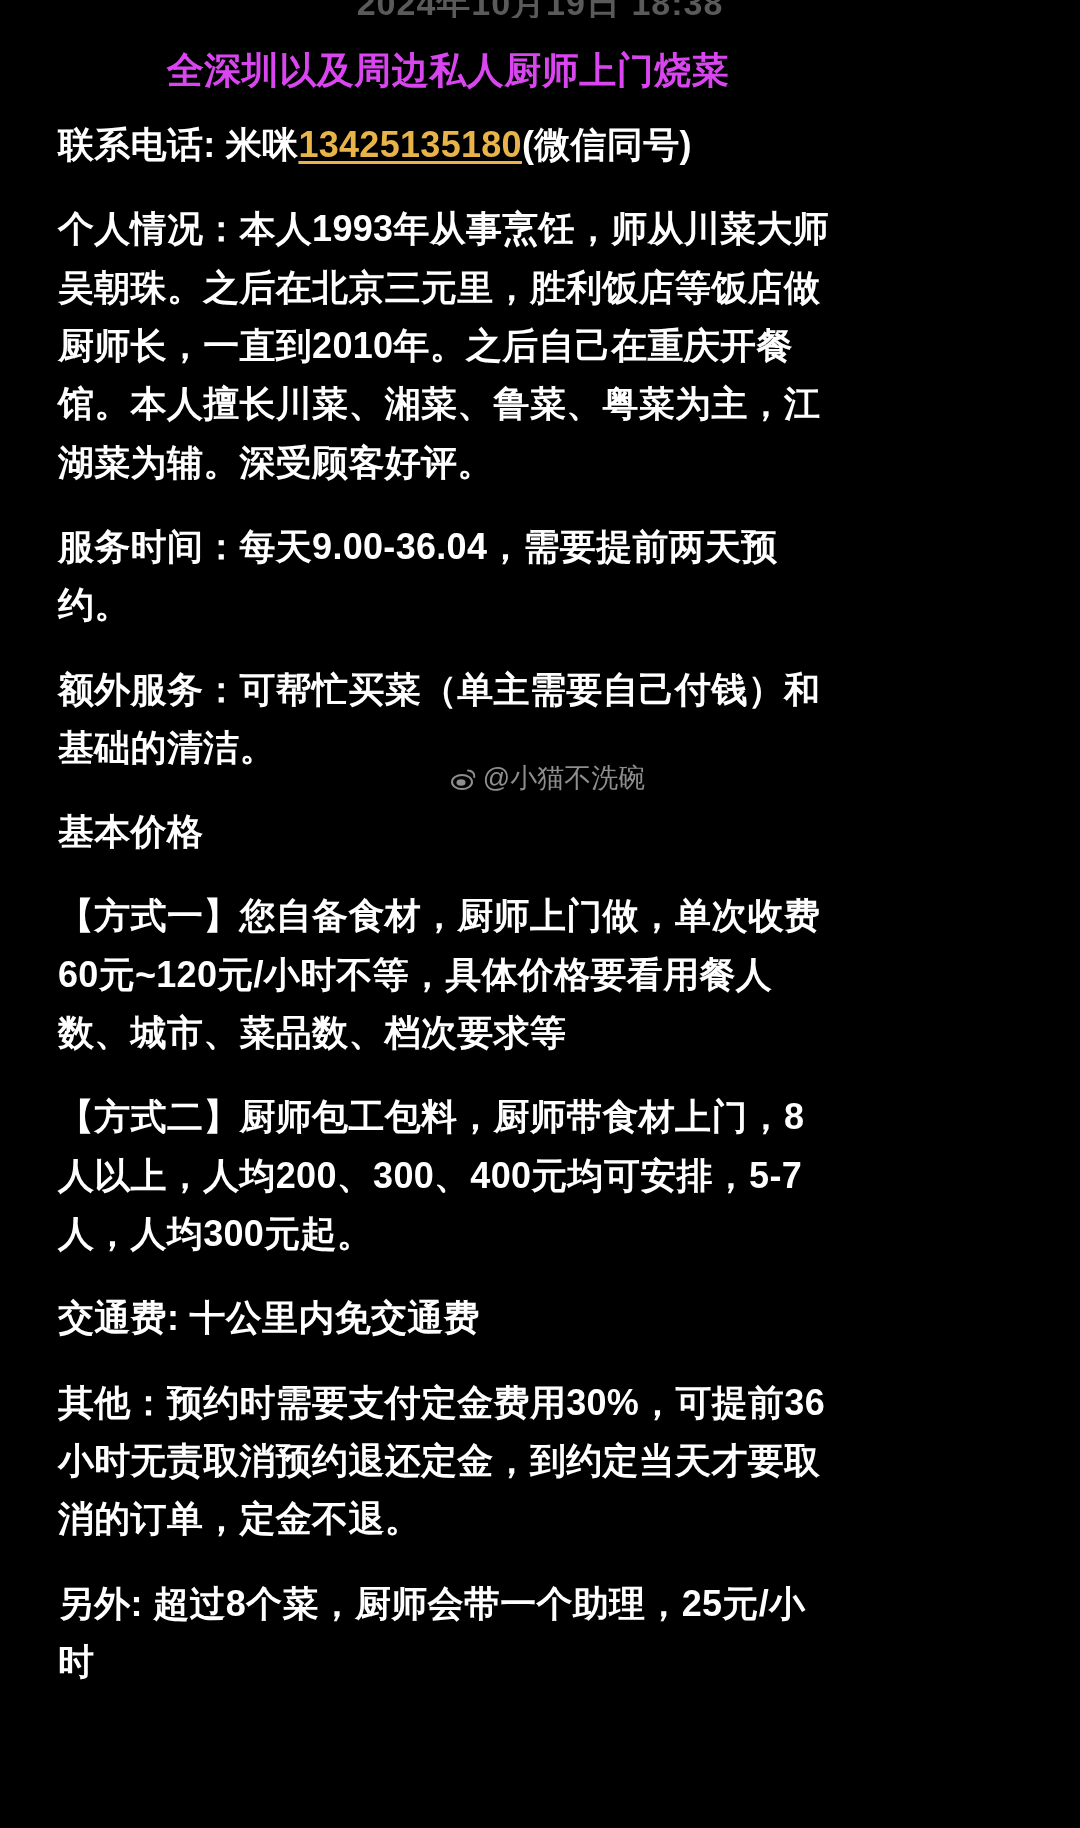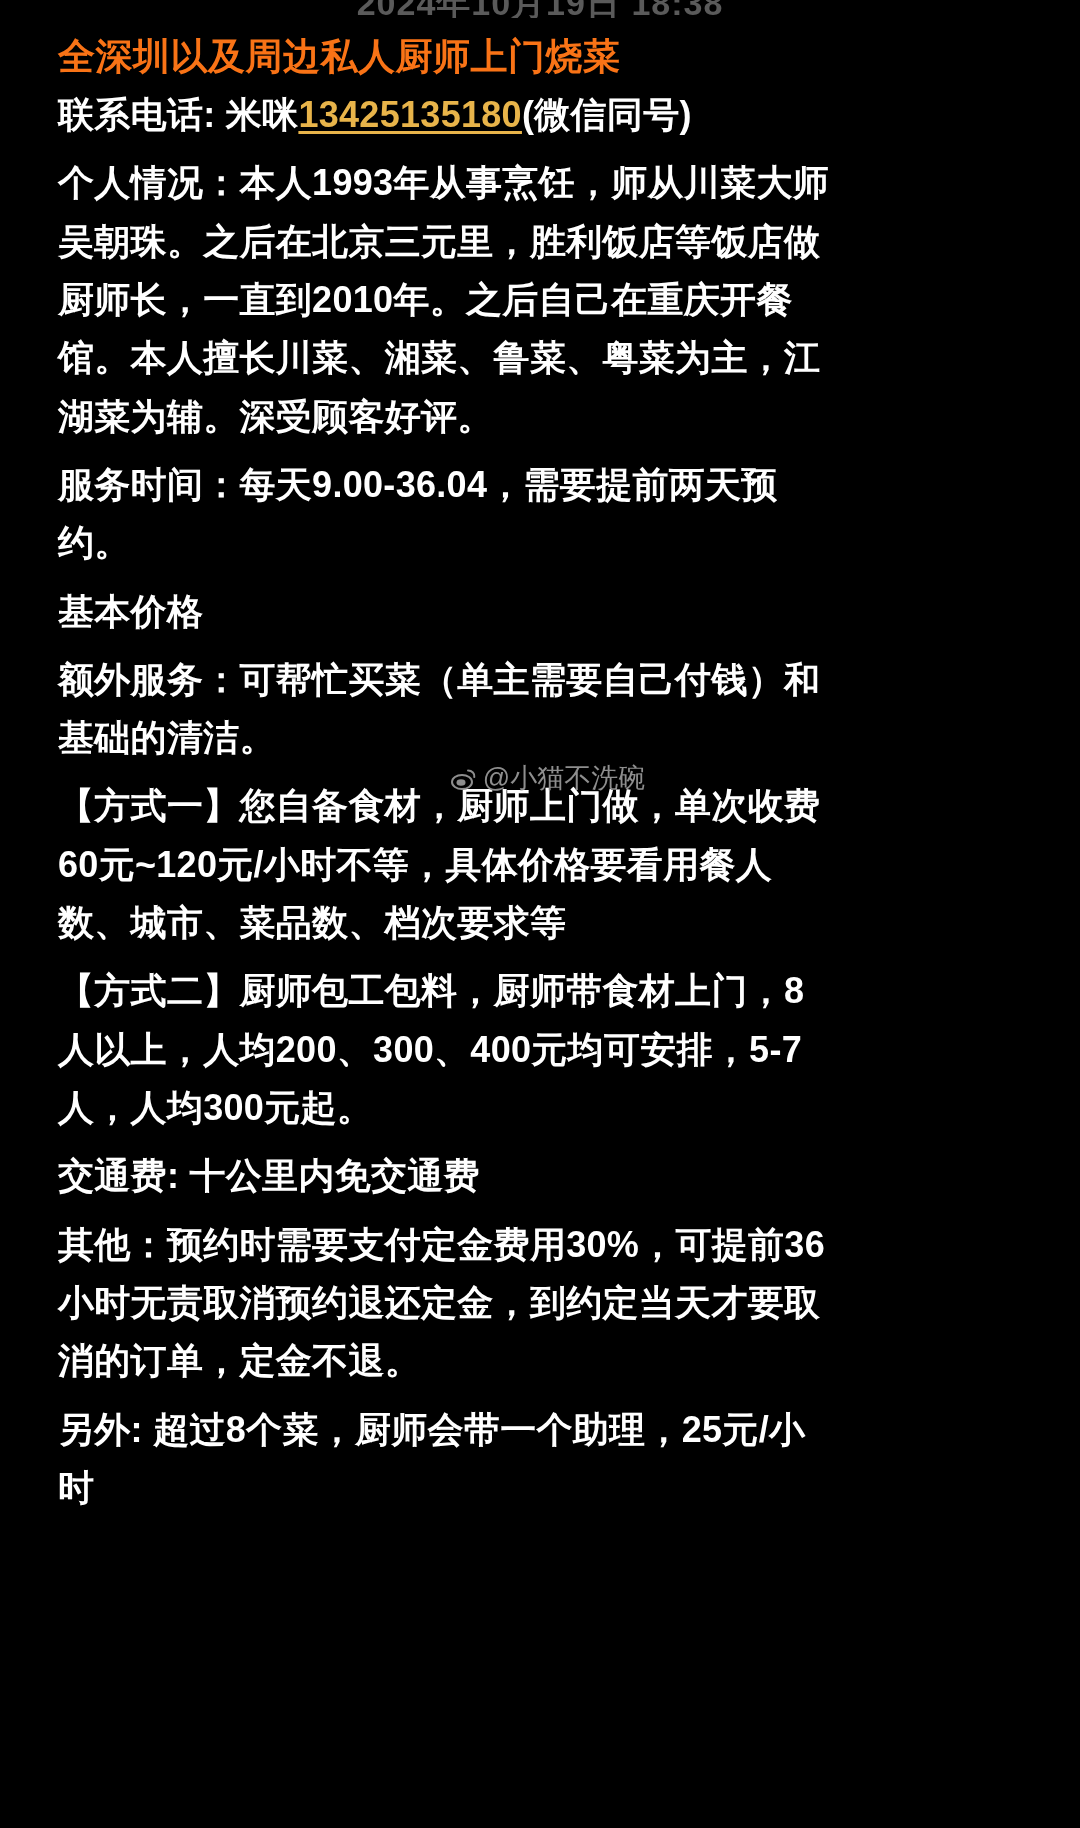--- a/index.html
+++ b/index.html
@@ -30,37 +30,38 @@
     text-align: center;
     font-size: 34px;
     font-weight: bold;
     color: #5a5a5a;
     letter-spacing: 1px;
     overflow: hidden;
     height: 32px;
     line-height: 34px;
   }
   .headline {
+    text-align: center;
     font-size: 37px;
     font-weight: bold;
-    color: #f97316;
-    padding-top: 32px;
+    color: #d946ef;
+    padding-top: 46px;
     letter-spacing: 0.5px;
   }
   .para {
     font-size: 36px;
     font-weight: bold;
     line-height: 1.62;
     color: #ffffff;
-    margin-top: 10px;
+    margin-top: 26px;
     letter-spacing: 0.3px;
     word-break: break-all;
   }
   .para.tight {
-    margin-top: 4px;
+    margin-top: 20px;
   }
   .phone {
     color: #e8b44a;
     text-decoration: underline;
     text-underline-offset: 4px;
   }
   .watermark {
     position: absolute;
     left: 8px;
     top: 760px;
@@ -90,22 +91,22 @@
   <div class="timestamp">2024年10月19日 18:38</div>
 
   <div class="headline">全深圳以及周边私人厨师上门烧菜</div>
 
   <div class="body-block">
 
     <div class="para tight"><span>联系电话: 米咪</span><span class="phone">13425135180</span><span>(微信同号)</span></div>
 
     <div class="para">个人情况：本人1993年从事烹饪，师从川菜大师吴朝珠。之后在北京三元里，胜利饭店等饭店做厨师长，一直到2010年。之后自己在重庆开餐馆。本人擅长川菜、湘菜、鲁菜、粤菜为主，江湖菜为辅。深受顾客好评。</div>
     <div class="para">服务时间：每天9.00-36.04，需要提前两天预约。</div>
+    <div class="para">额外服务：可帮忙买菜（单主需要自己付钱）和基础的清洁。</div>
     <div class="para">基本价格</div>
-    <div class="para">额外服务：可帮忙买菜（单主需要自己付钱）和基础的清洁。</div>
     <div class="para">【方式一】您自备食材，厨师上门做，单次收费60元~120元/小时不等，具体价格要看用餐人数、城市、菜品数、档次要求等</div>
     <div class="para">【方式二】厨师包工包料，厨师带食材上门，8人以上，人均200、300、400元均可安排，5-7人，人均300元起。</div>
     <div class="para">交通费: 十公里内免交通费</div>
     <div class="para">其他：预约时需要支付定金费用30%，可提前36小时无责取消预约退还定金，到约定当天才要取消的订单，定金不退。</div>
     <div class="para">另外: 超过8个菜，厨师会带一个助理，25元/小时</div>
 
   </div>
 
   <div class="watermark">
     <span class="wb-logo">

